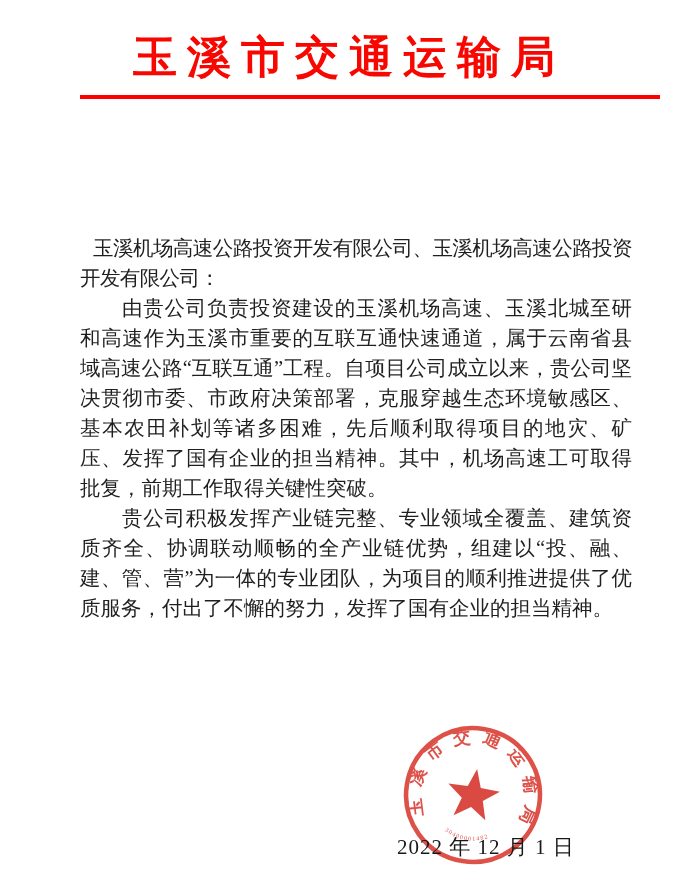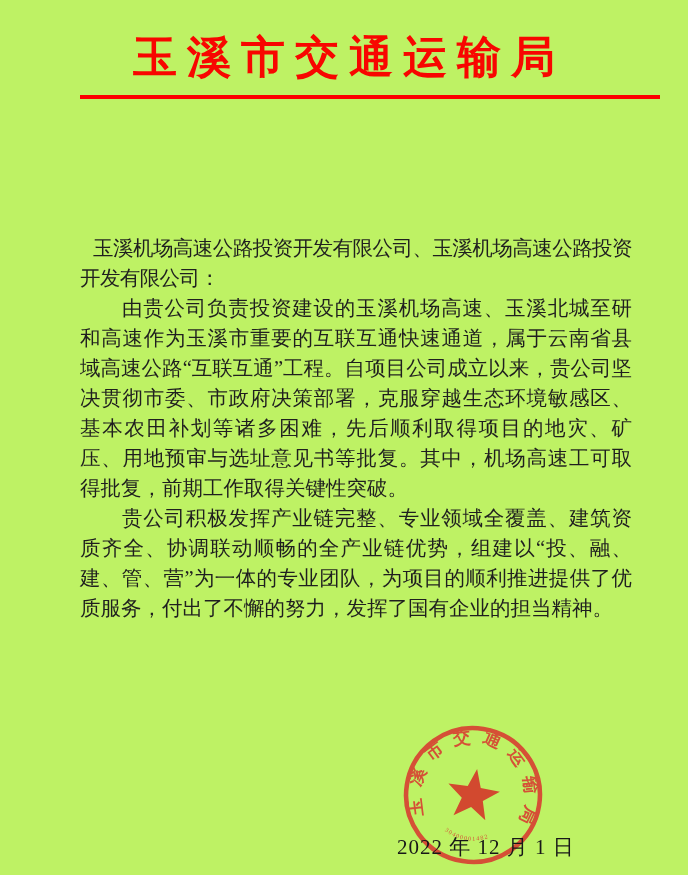--- a/index.html
+++ b/index.html
@@ -2,21 +2,21 @@
 <html><head>
 <meta charset="utf-8">
 <style>
   * { margin: 0; padding: 0; box-sizing: border-box; }
   html, body { background: #888; }
   .page {
     position: relative;
     width: 688px;
     height: 875px;
     margin: 0 auto;
-    background: #bef264;
+    background: #ffffff;
     overflow: hidden;
     font-family: "Liberation Serif", "DejaVu Serif", serif;
   }
   .agency-title {
     position: absolute;
     top: 28px;
     left: 0;
     width: 100%;
     text-align: center;
     color: #f80600;
@@ -86,21 +86,21 @@
 
 <div class="page">
 
   <h1 class="agency-title">玉溪市交通运输局</h1>
 
   <div class="red-rule"></div>
 
 
   <div class="letter-body">
     <p class="addressee">玉溪机场高速公路投资开发有限公司、玉溪机场高速公路投资开发有限公司：</p>
-    <p class="para para-1">由贵公司负责投资建设的玉溪机场高速、玉溪北城至研和高速作为玉溪市重要的互联互通快速通道，属于云南省县域高速公路“互联互通”工程。自项目公司成立以来，贵公司坚决贯彻市委、市政府决策部署，克服穿越生态环境敏感区、基本农田补划等诸多困难，先后顺利取得项目的地灾、矿压、用地预审与选址意见书等批复。其中，机场高速工可取得批复，前期工作取得关键性突破。</p>
+    <p class="para para-1">由贵公司负责投资建设的玉溪机场高速、玉溪北城至研和高速作为玉溪市重要的互联互通快速通道，属于云南省县域高速公路“互联互通”工程。自项目公司成立以来，贵公司坚决贯彻市委、市政府决策部署，克服穿越生态环境敏感区、基本农田补划等诸多困难，先后顺利取得项目的地灾、矿压、发挥了国有企业的担当精神。其中，机场高速工可取得批复，前期工作取得关键性突破。</p>
     <p class="para para-2">贵公司积极发挥产业链完整、专业领域全覆盖、建筑资质齐全、协调联动顺畅的全产业链优势，组建以“投、融、建、管、营”为一体的专业团队，为项目的顺利推进提供了优质服务，付出了不懈的努力，发挥了国有企业的担当精神。</p>
   </div>
 
   <svg class="seal" viewBox="0 0 146 146" xmlns="http://www.w3.org/2000/svg">
     <defs>
       <path id="seal-arc-path" d="M 28.9,100.6 A 52,52 0 1 1 117.1,100.6" fill="none"></path>
       <path id="seal-code-path" d="M 50.5,112 A 45,45 0 0 0 95.5,112" fill="none"></path>
     </defs>
     <g transform="rotate(9 73 73)">
       <circle cx="73" cy="73" r="66" fill="none" stroke="#d93a30" stroke-width="4.5"></circle>

